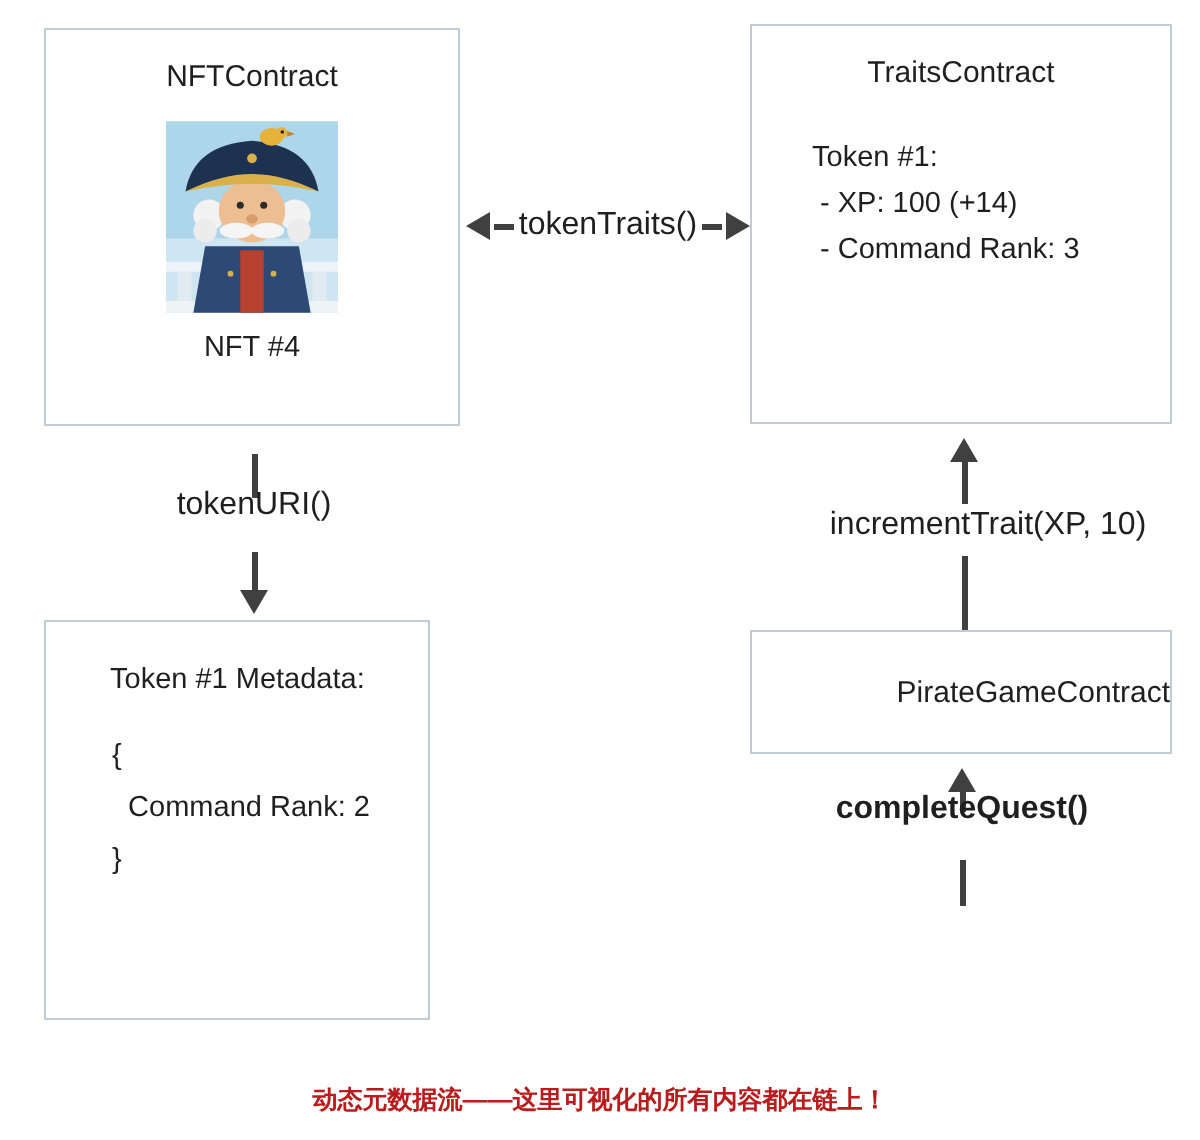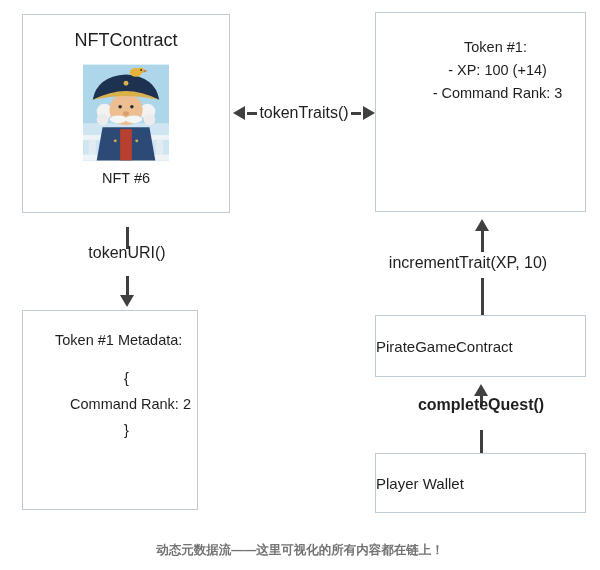--- a/index.html
+++ b/index.html
@@ -1,38 +1,38 @@
 <!DOCTYPE html>
 <html><head>
 <meta charset="utf-8">
 <style>
   html,body{margin:0;padding:0;background:#ffffff;}
   .stage{
     position:relative;width:600px;height:570px;background:#ffffff;overflow:hidden;
     font-family:"Liberation Sans","DejaVu Sans",sans-serif;color:#1f1f1f;
   }
   .box{position:absolute;background:#ffffff;border:1px solid #bfccd6;box-sizing:border-box;}
-  .box-title{text-align:center;font-size:18px;margin-top:15px;}
-  .center-box{display:flex;align-items:center;justify-content:flex-start;font-size:15px;}
+  .box-title{text-align:center;font-size:15px;margin-top:15px;}
+  .center-box{display:flex;align-items:center;justify-content:flex-end;font-size:15px;}
   .nft-img{display:block;margin:13px auto 0 auto;}
   .nft-caption{margin-top:9px;text-align:center;font-size:14.5px;}
   .traits-lines{margin:23px 0 0 30px;font-size:14.5px;line-height:23px;}
   .meta-title{margin:21px 0 0 32px;font-size:14.5px;}
   .meta-lines{margin:17px 0 0 33px;font-size:14.5px;line-height:26px;}
-  .pre{white-space:pre;text-align:center;}
+  .pre{white-space:pre;}
   .vseg{position:absolute;width:3px;background:#404040;}
   .hseg{height:3px;background:#404040;}
   .head-up{position:absolute;width:0;height:0;border-left:7px solid transparent;border-right:7px solid transparent;border-bottom:12px solid #404040;}
   .head-down{position:absolute;width:0;height:0;border-left:7px solid transparent;border-right:7px solid transparent;border-top:12px solid #404040;}
   .head-left{width:0;height:0;border-top:7px solid transparent;border-bottom:7px solid transparent;border-right:12px solid #404040;}
   .head-right{width:0;height:0;border-top:7px solid transparent;border-bottom:7px solid transparent;border-left:12px solid #404040;}
   .arrow-label{font-size:16px;white-space:nowrap;color:#1f1f1f;}
   .vlabel{position:absolute;transform:translateX(-50%);}
   .h-arrow{position:absolute;left:233px;top:103px;width:142px;height:20px;display:flex;align-items:center;justify-content:space-between;}
-  .caption{position:absolute;left:0;right:0;top:542px;text-align:center;font-size:12.5px;font-weight:bold;color:#737373;}
+  .caption{position:absolute;left:0;right:0;top:542px;text-align:center;font-size:12.5px;font-weight:bold;color:#b91c1c;}
 </style>
 </head>
 <body>
 
 <div class="stage">
 
   <div class="box" style="left:22px;top:14px;width:208px;height:199px;">
     <div class="box-title">NFTContract</div>
     <svg class="nft-img" width="86" height="97" viewBox="0 0 88 98">
       <rect width="88" height="98" fill="#aed6ea"></rect>
@@ -58,24 +58,25 @@
       <ellipse cx="36" cy="56" rx="8.5" ry="4" fill="#f5f5f5"></ellipse>
       <ellipse cx="52" cy="56" rx="8.5" ry="4" fill="#f5f5f5"></ellipse>
       <path d="M10 36 Q14 12 44 10 Q74 12 78 36 Q60 28 44 28 Q28 28 10 36 Z" fill="#1d3150"></path>
       <path d="M10 36 Q28 27 44 27 Q60 27 78 36 Q60 32 44 32 Q28 32 10 36 Z" fill="#d9b04a"></path>
       <circle cx="44" cy="19" r="2.5" fill="#d9b04a"></circle>
       <ellipse cx="54" cy="8" rx="6" ry="4.5" fill="#e6b23a"></ellipse>
       <circle cx="59" cy="6" r="3" fill="#e6b23a"></circle>
       <path d="M62 5 L66 6.5 L62 8 Z" fill="#c4822a"></path>
       <circle cx="59.5" cy="5.5" r="0.9" fill="#222222"></circle>
     </svg>
-    <div class="nft-caption">NFT #6</div>
+    <div class="nft-caption">NFT #4</div>
   </div>
 
   <div class="box" style="left:375px;top:12px;width:211px;height:200px;">
+    <div class="box-title">TraitsContract</div>
     <div class="traits-lines">
       <div class="pre">Token #1:</div>
       <div class="pre"> - XP: 100 (+14)</div>
       <div class="pre"> - Command Rank: 3</div>
     </div>
   </div>
 
   <div class="h-arrow">
     <div class="head-left"></div>
     <div class="hseg" style="width:10px;"></div>
@@ -84,46 +85,43 @@
     <div class="head-right"></div>
   </div>
 
   <div>
     <div class="vseg" style="left:126px;top:227px;height:22px;"></div>
     <div class="arrow-label vlabel" style="left:127px;top:244px;">tokenURI()</div>
     <div class="vseg" style="left:126px;top:276px;height:19px;"></div>
     <div class="head-down" style="left:120px;top:295px;"></div>
   </div>
 
-  <div class="box" style="left:22px;top:310px;width:176px;height:200px;">
+  <div class="box" style="left:22px;top:310px;width:193px;height:200px;">
     <div class="meta-title">Token #1 Metadata:</div>
     <div class="meta-lines">
       <div class="pre">{</div>
       <div class="pre">  Command Rank: 2</div>
       <div class="pre">}</div>
     </div>
   </div>
 
   <div>
     <div class="head-up" style="left:475px;top:219px;"></div>
     <div class="vseg" style="left:481px;top:231px;height:21px;"></div>
-    <div class="arrow-label vlabel" style="left:468px;top:254px;">incrementTrait(XP, 10)</div>
+    <div class="arrow-label vlabel" style="left:494px;top:254px;">incrementTrait(XP, 10)</div>
     <div class="vseg" style="left:481px;top:278px;height:37px;"></div>
   </div>
 
   <div class="box center-box" style="left:375px;top:315px;width:211px;height:62px;">
     <span>PirateGameContract</span>
   </div>
 
   <div>
     <div class="head-up" style="left:474px;top:384px;"></div>
     <div class="vseg" style="left:480px;top:396px;height:10px;"></div>
     <div class="arrow-label vlabel" style="left:481px;top:396px;font-weight:bold;">completeQuest()</div>
     <div class="vseg" style="left:480px;top:430px;height:23px;"></div>
   </div>
 
-  <div class="box center-box" style="left:375px;top:453px;width:211px;height:60px;">
-    <span>Player Wallet</span>
-  </div>
 
   <div class="caption">动态元数据流——这里可视化的所有内容都在链上！</div>
 
 </div>
 
 </body></html>

